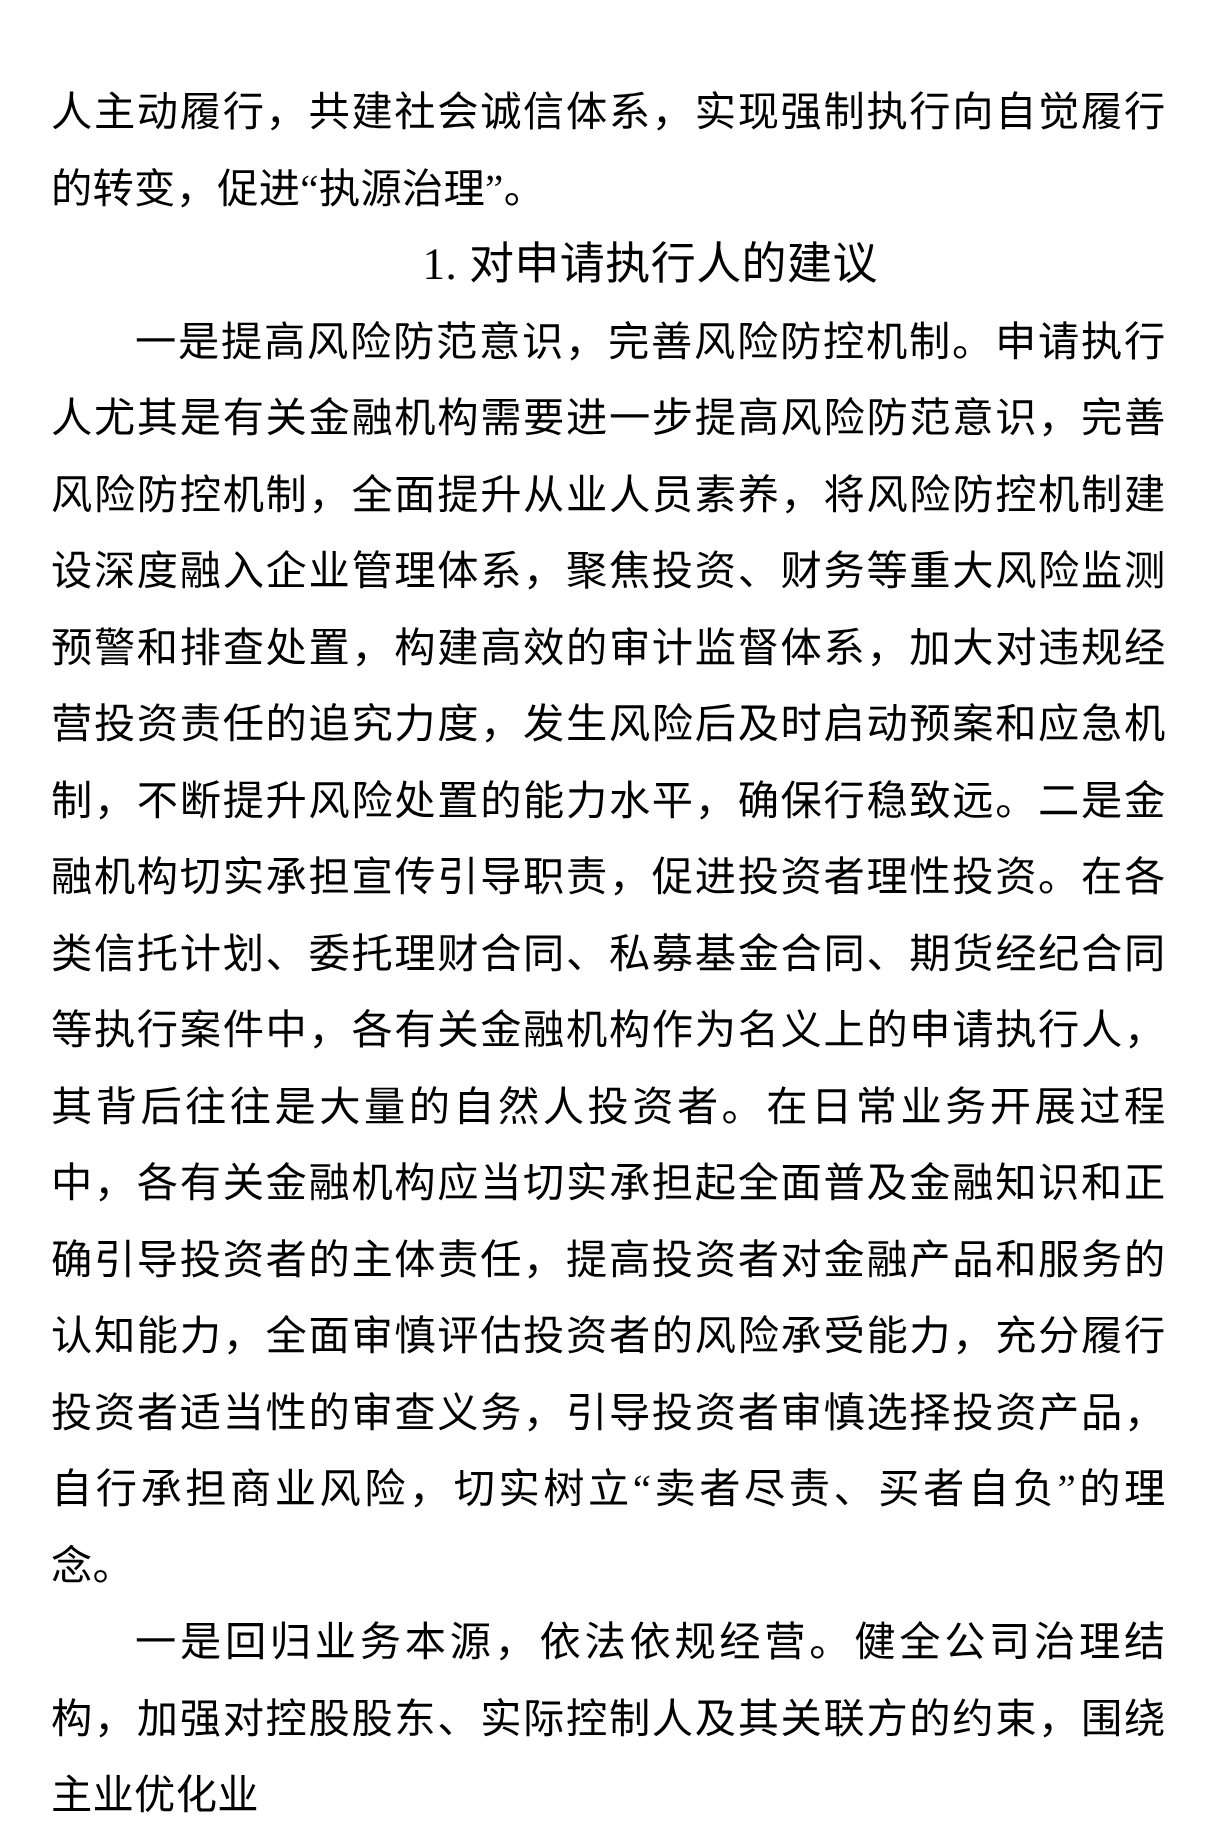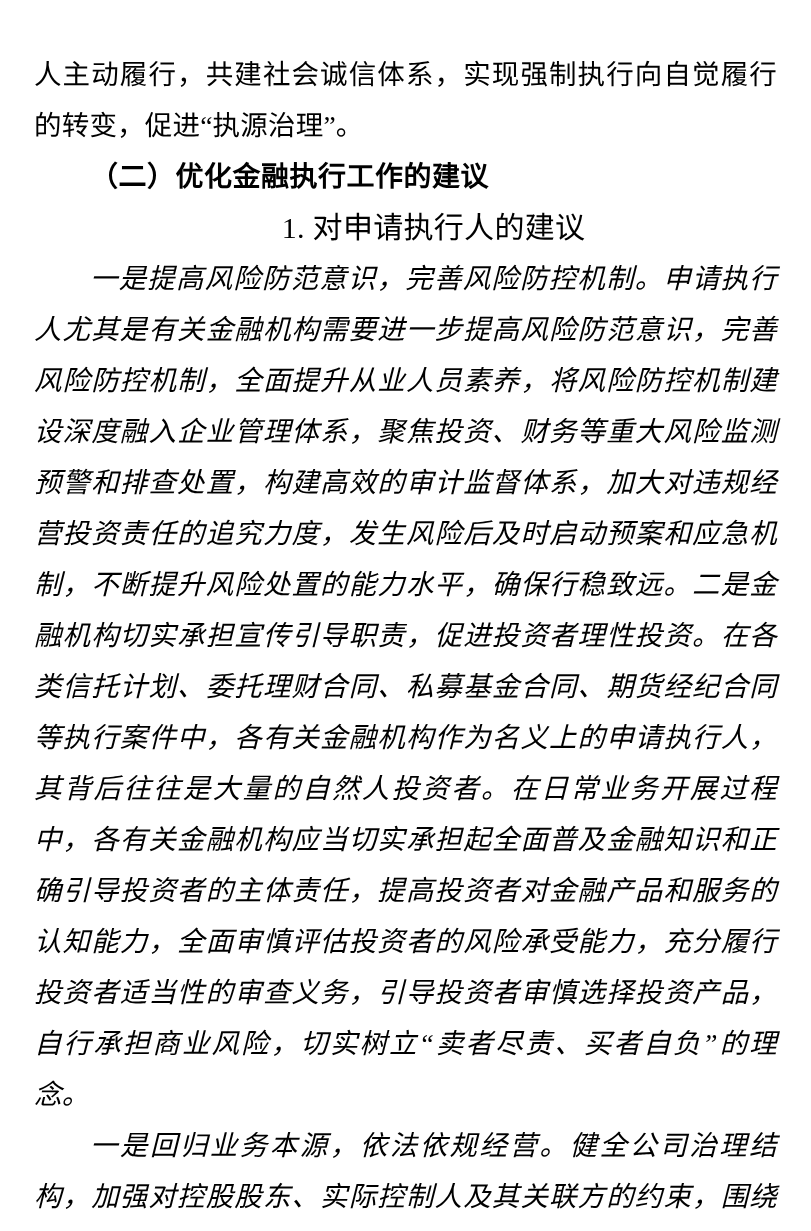--- a/index.html
+++ b/index.html
@@ -26,21 +26,20 @@
     font-size: 27.5px;
     line-height: 51px;
     text-align: justify;
     text-justify: inter-ideograph;
     letter-spacing: 0.2px;
     margin: 0;
     white-space: pre-wrap;
   }
   .indent {
     text-indent: 56px;
-    font-style: italic;
   }
   .heading-2 {
     font-size: 28px;
     line-height: 51px;
     font-weight: bold;
     margin: 0;
     text-indent: 56px;
     letter-spacing: 0.5px;
   }
   .heading-3 {
@@ -56,21 +55,20 @@
     margin: 0;
   }
 </style>
 </head>
 <body>
 
 <div class="page">
 
   <p class="para blk">人主动履行，共建社会诚信体系，实现强制执行向自觉履行的转变，促进“执源治理”。</p>
 
-  <p class="heading-2 blk">（二）优化金融执行工作的建议</p>
 
   <p class="heading-3 blk">1. 对申请执行人的建议</p>
 
   <p class="para indent blk">一是提高风险防范意识，完善风险防控机制。申请执行人尤其是有关金融机构需要进一步提高风险防范意识，完善风险防控机制，全面提升从业人员素养，将风险防控机制建设深度融入企业管理体系，聚焦投资、财务等重大风险监测预警和排查处置，构建高效的审计监督体系，加大对违规经营投资责任的追究力度，发生风险后及时启动预案和应急机制，不断提升风险处置的能力水平，确保行稳致远。二是金融机构切实承担宣传引导职责，促进投资者理性投资。在各类信托计划、委托理财合同、私募基金合同、期货经纪合同等执行案件中，各有关金融机构作为名义上的申请执行人，其背后往往是大量的自然人投资者。在日常业务开展过程中，各有关金融机构应当切实承担起全面普及金融知识和正确引导投资者的主体责任，提高投资者对金融产品和服务的认知能力，全面审慎评估投资者的风险承受能力，充分履行投资者适当性的审查义务，引导投资者审慎选择投资产品，自行承担商业风险，切实树立“卖者尽责、买者自负”的理念。</p>
 
 
   <p class="para indent blk">一是回归业务本源，依法依规经营。健全公司治理结构，加强对控股股东、实际控制人及其关联方的约束，围绕主业优化业</p>
 
 </div>
 

